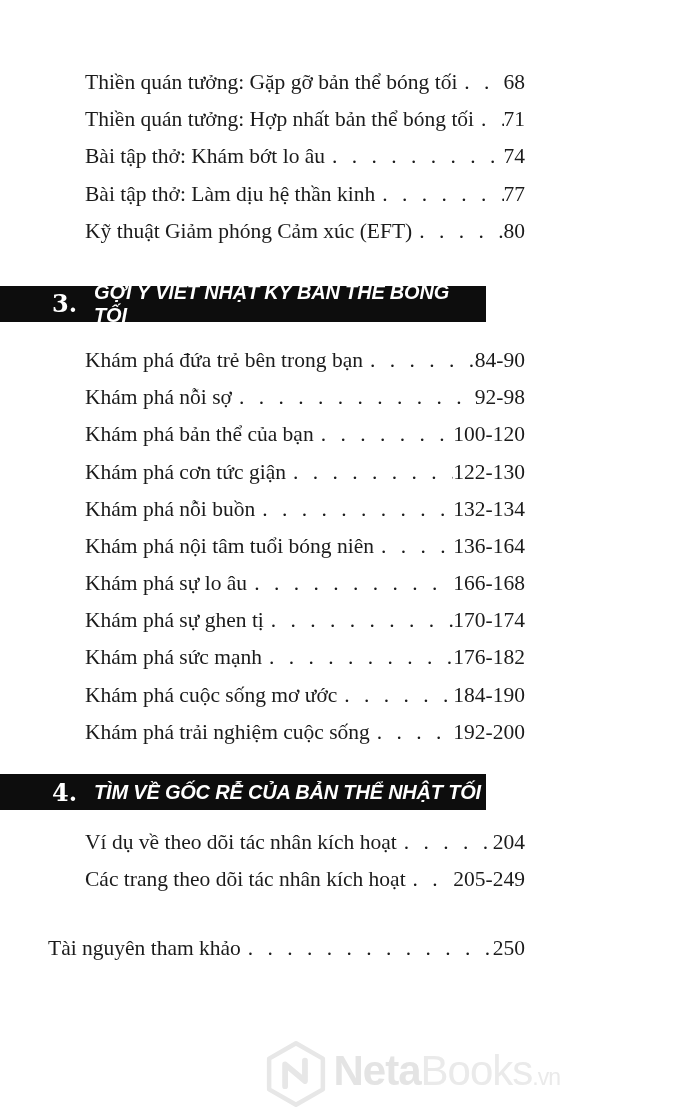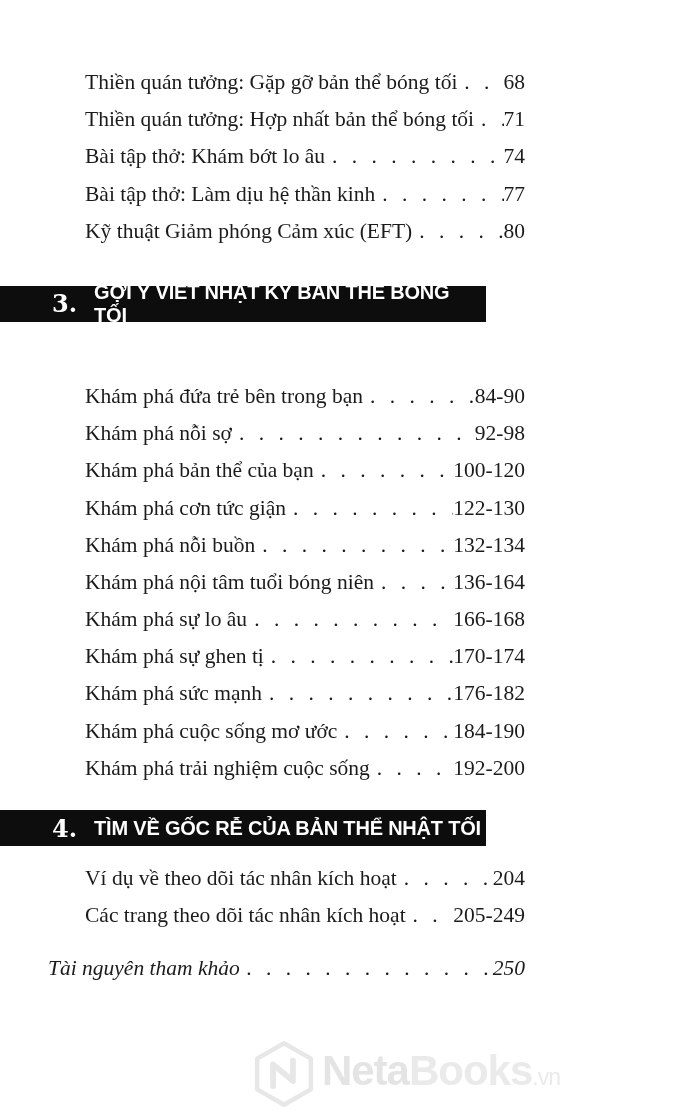--- a/index.html
+++ b/index.html
@@ -7,21 +7,21 @@
     position: relative;
     width: 564px;
     height: 1118px;
     background: #ffffff;
     color: #1b1b1b;
     font-family: "Liberation Serif", serif;
     overflow: hidden;
   }
   .toc-list { margin: 0; padding: 0; }
   .toc-list.top { padding-top: 64px; }
-  .toc-list.s3  { padding-top: 20px; margin-top: 36px; }
+  .toc-list.s3  { padding-top: 20px; }
   .toc-list.s4  { padding-top: 14px; }
   .row {
     display: flex;
     align-items: baseline;
     margin: 0 39px 0 85px;
     height: 37.2px;
     line-height: 37.2px;
     font-size: 21.5px;
     white-space: nowrap;
   }
@@ -54,44 +54,44 @@
     font-family: "DejaVu Serif", serif;
     font-weight: 700;
     font-size: 24px;
     margin-right: 17px;
   }
   .sec .ttl {
     font-family: "Liberation Sans", sans-serif;
     font-weight: 700;
     font-size: 20px;
     letter-spacing: -0.2px;
+    font-style: italic;
   }
   .footer-row {
-    margin-top: 16px;
+    margin-top: 32px;
     margin-left: 48px;
-    font-style: italic;
   }
   .watermark {
     position: absolute;
     right: 4px;
     bottom: 10px;
     display: flex;
     align-items: center;
     gap: 6px;
     user-select: none;
   }
   .wm-text {
     font-family: "Liberation Sans", sans-serif;
     font-size: 42px;
     line-height: 42px;
     letter-spacing: -1px;
     white-space: nowrap;
   }
   .wm-neta  { color: #e4e4e4; font-weight: 700; }
-  .wm-books { color: #eaeaea; font-weight: 700; }
+  .wm-books { color: #eaeaea; font-weight: 400; }
   .wm-vn    { color: #eaeaea; font-weight: 400; font-size: 23px; }
 </style>
 </head>
 <body>
 
 <div class="page">
 
   <div class="toc-list top">
     <div class="row">
       <span class="t">Thiền quán tưởng: Gặp gỡ bản thể bóng tối</span>

